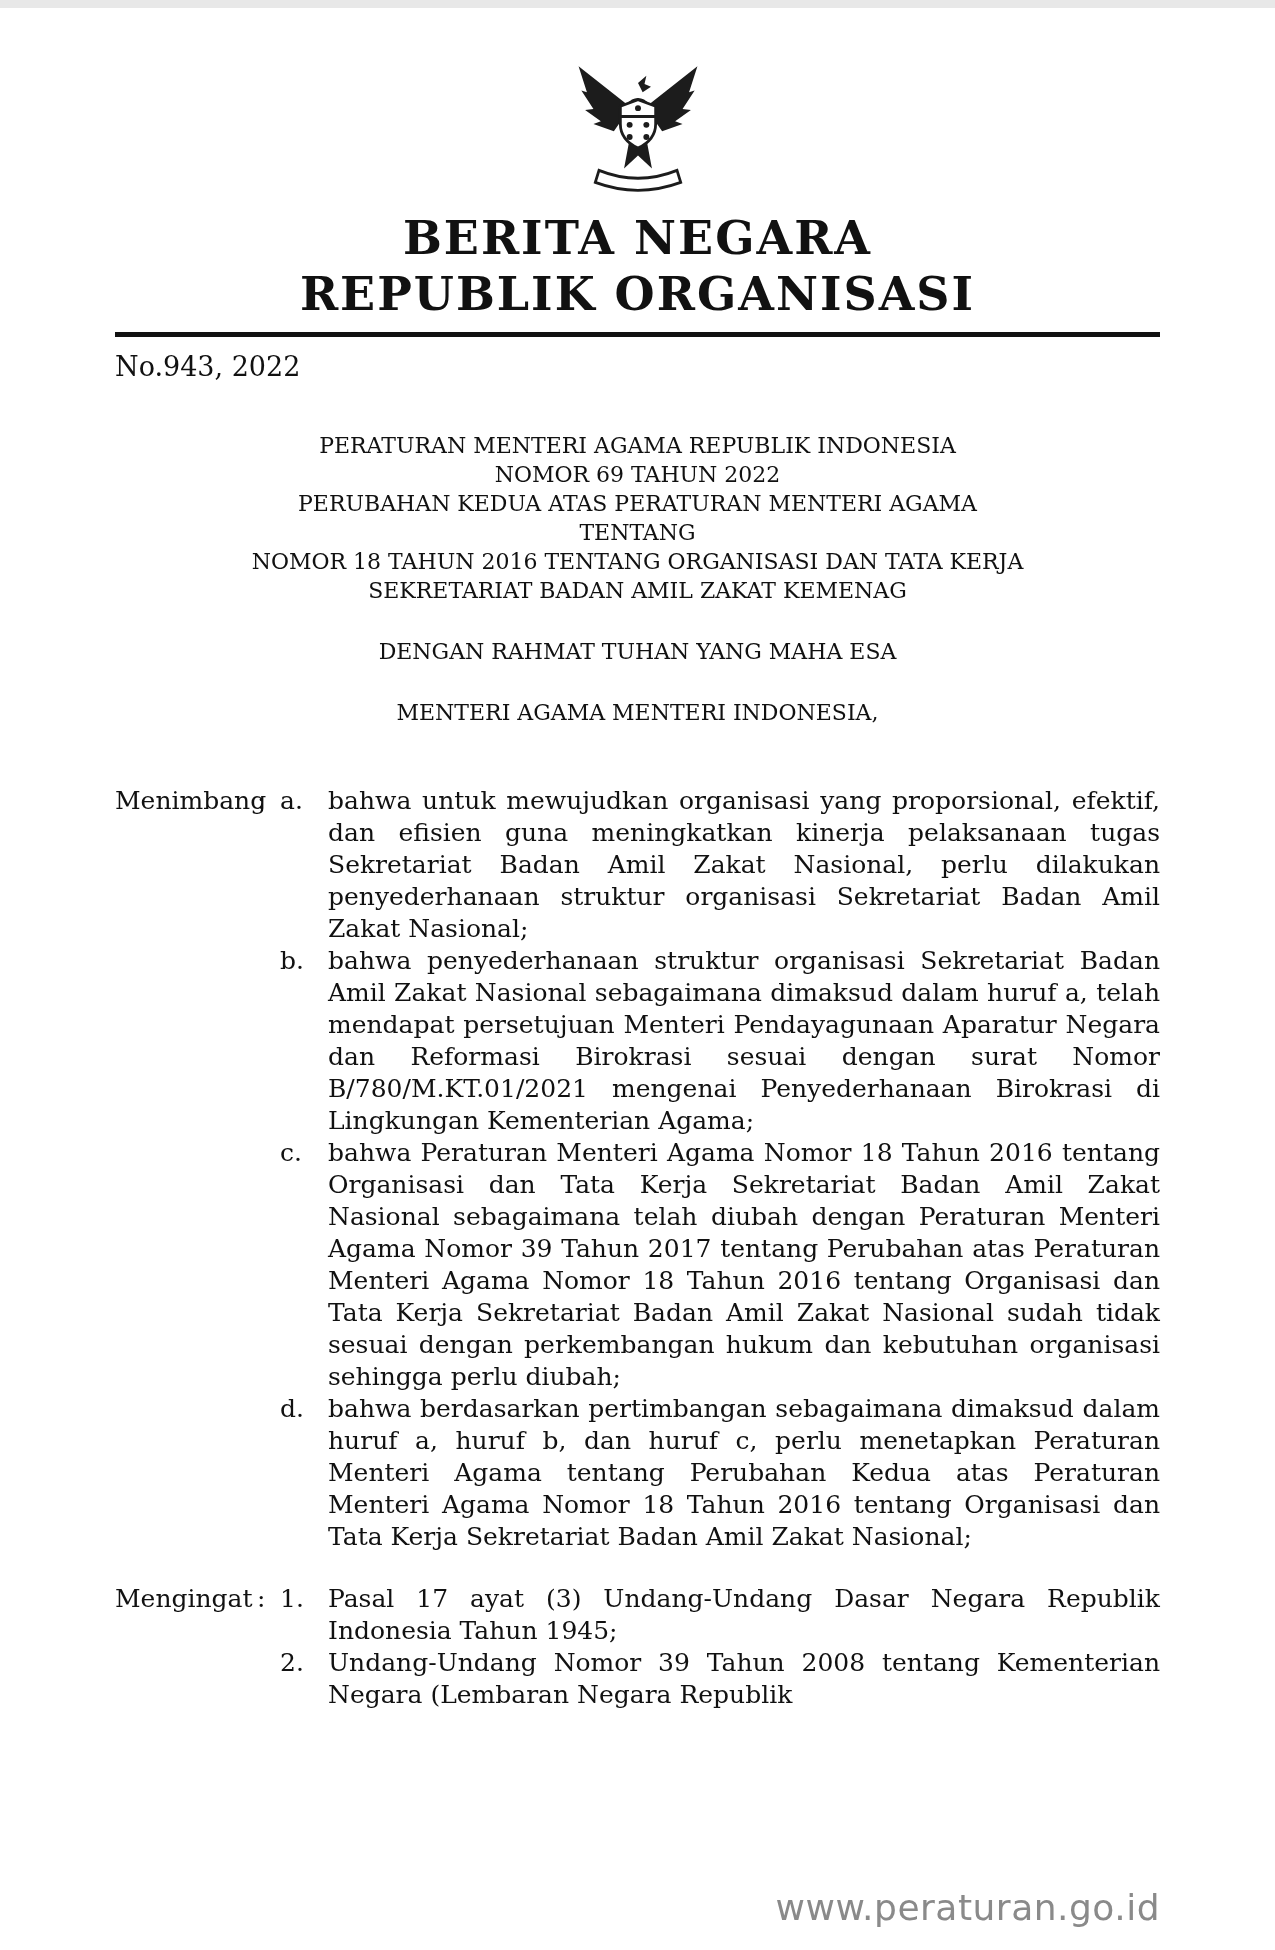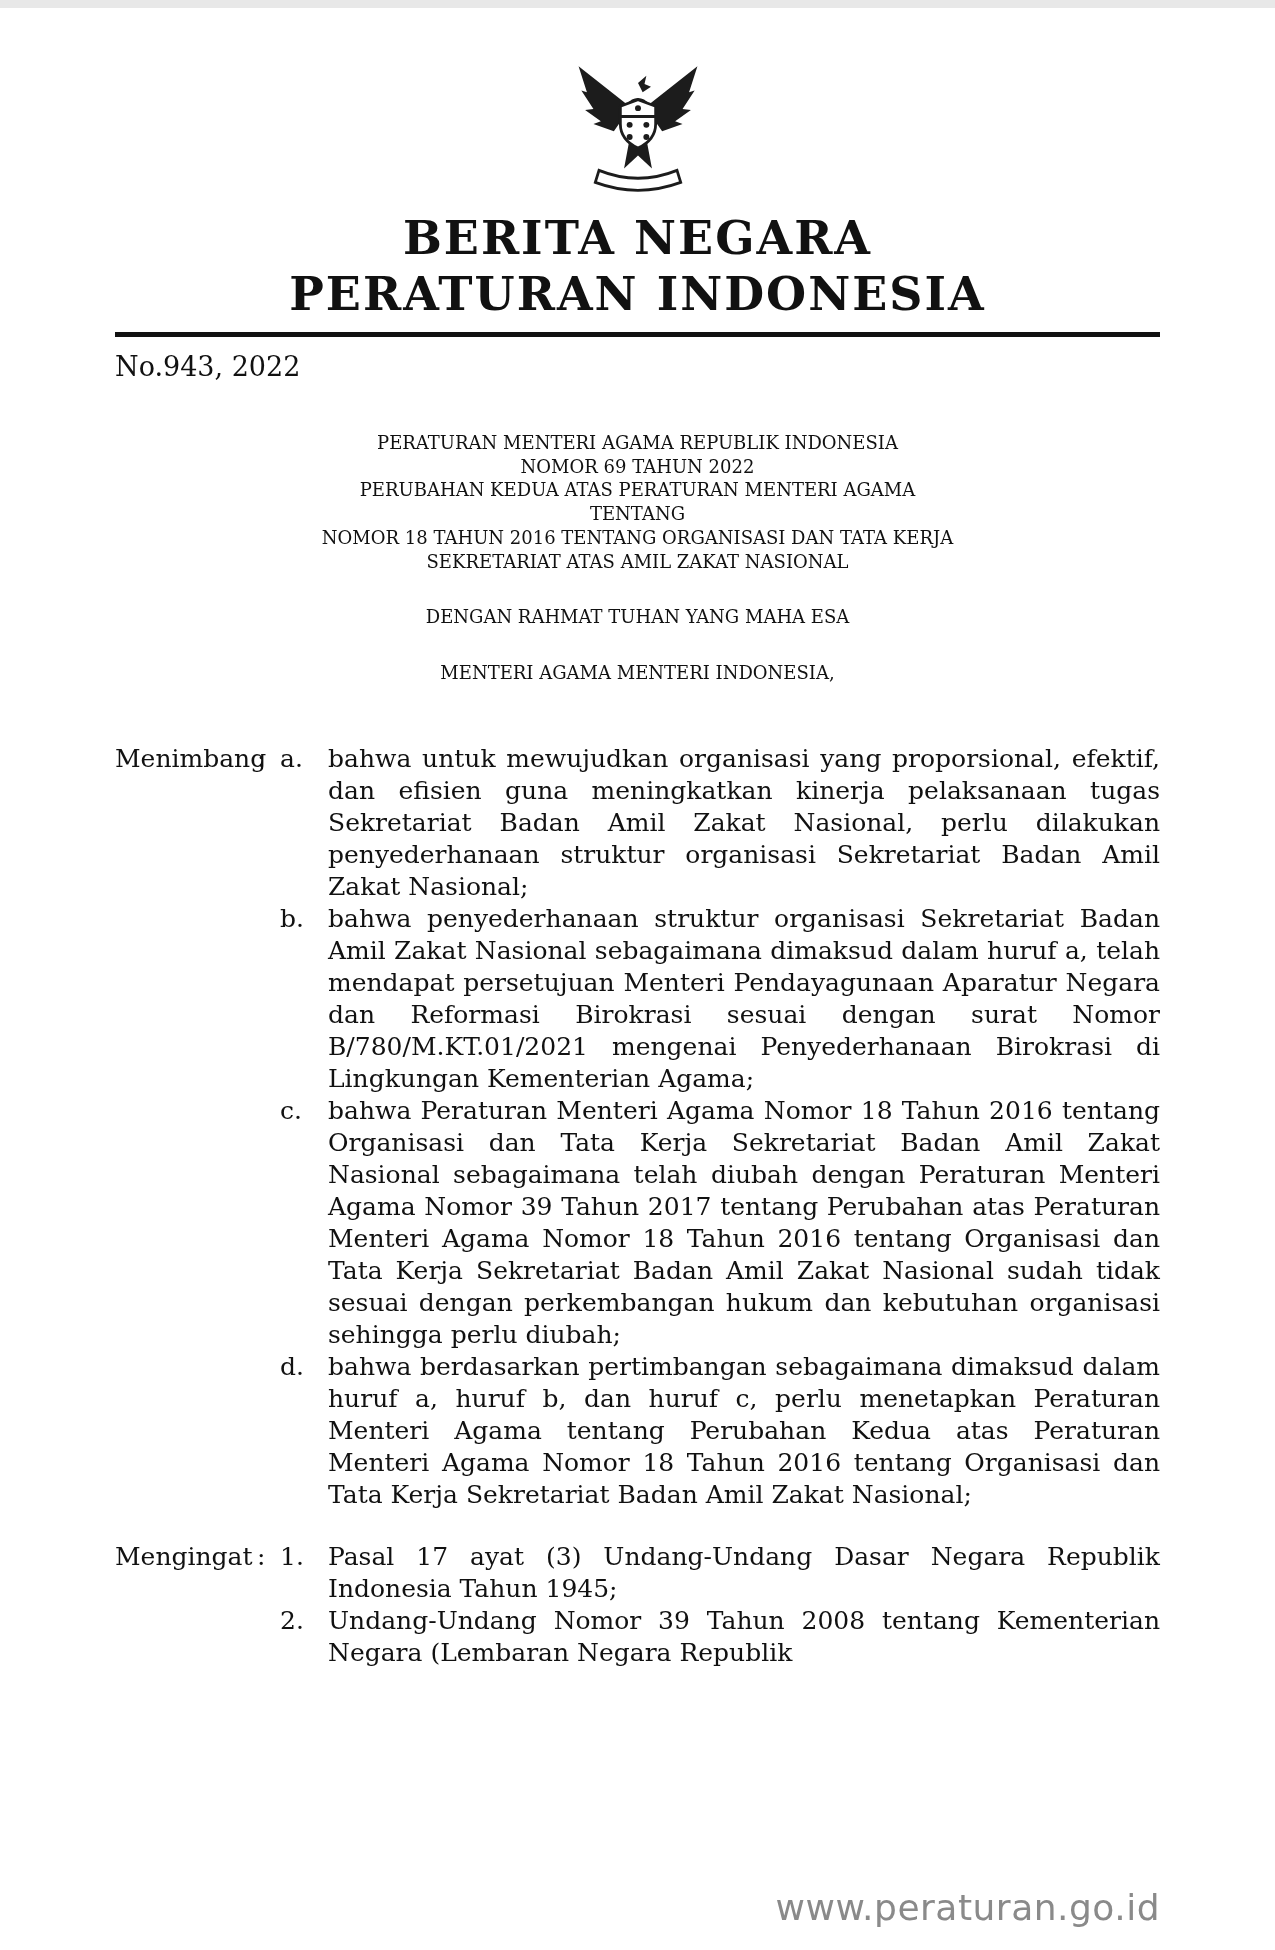--- a/index.html
+++ b/index.html
@@ -43,21 +43,21 @@
   .gazette-subject {
     width: 755px;
     margin-left: auto;
     text-align: justify;
     text-justify: inter-word;
   }
 
   .title-block {
     margin-top: 46px;
     text-align: center;
-    font-size: 18px;
+    font-size: 22px;
     line-height: 1.32;
   }
   .title-block .gap { height: 32px; }
 
   .clause-block {
     font-size: 25px;
     line-height: 1.28;
   }
   .considering-section { margin-top: 58px; }
   .legal-basis-section { margin-top: 30px; }
@@ -101,35 +101,35 @@
       <circle cx="61" cy="77" r="3.2" fill="#1c1c1c"></circle>
       <circle cx="79" cy="77" r="3.2" fill="#1c1c1c"></circle>
       <circle cx="61" cy="90" r="3.2" fill="#1c1c1c"></circle>
       <circle cx="79" cy="90" r="3.2" fill="#1c1c1c"></circle>
       <path d="M28 126 q42 17 84 0 l4 13 q-46 17 -92 0 z" fill="#ffffff" stroke="#1c1c1c" stroke-width="3"></path>
     </svg>
   </div>
 
   <div class="masthead-title">
     <div>BERITA NEGARA</div>
-    <div>PERATURAN INDONESIA</div>
+    <div>REPUBLIK ORGANISASI</div>
   </div>
   <hr class="masthead-rule">
 
   <div class="header-row">
     <span class="gazette-number">No.943, 2022</span>
   </div>
 
   <div class="title-block">
     <div>PERATURAN MENTERI AGAMA REPUBLIK INDONESIA</div>
     <div>NOMOR 69 TAHUN 2022</div>
     <div>PERUBAHAN KEDUA ATAS PERATURAN MENTERI AGAMA</div>
     <div>TENTANG</div>
     <div>NOMOR 18 TAHUN 2016 TENTANG ORGANISASI DAN TATA KERJA</div>
-    <div>SEKRETARIAT ATAS AMIL ZAKAT NASIONAL</div>
+    <div>SEKRETARIAT BADAN AMIL ZAKAT KEMENAG</div>
     <div class="gap"></div>
     <div>DENGAN RAHMAT TUHAN YANG MAHA ESA</div>
     <div class="gap"></div>
     <div>MENTERI AGAMA MENTERI INDONESIA,</div>
   </div>
 
   <section class="clause-block considering-section">
     <div class="clause-row">
       <span class="c-label">Menimbang</span>
       <span class="c-colon">:</span>

